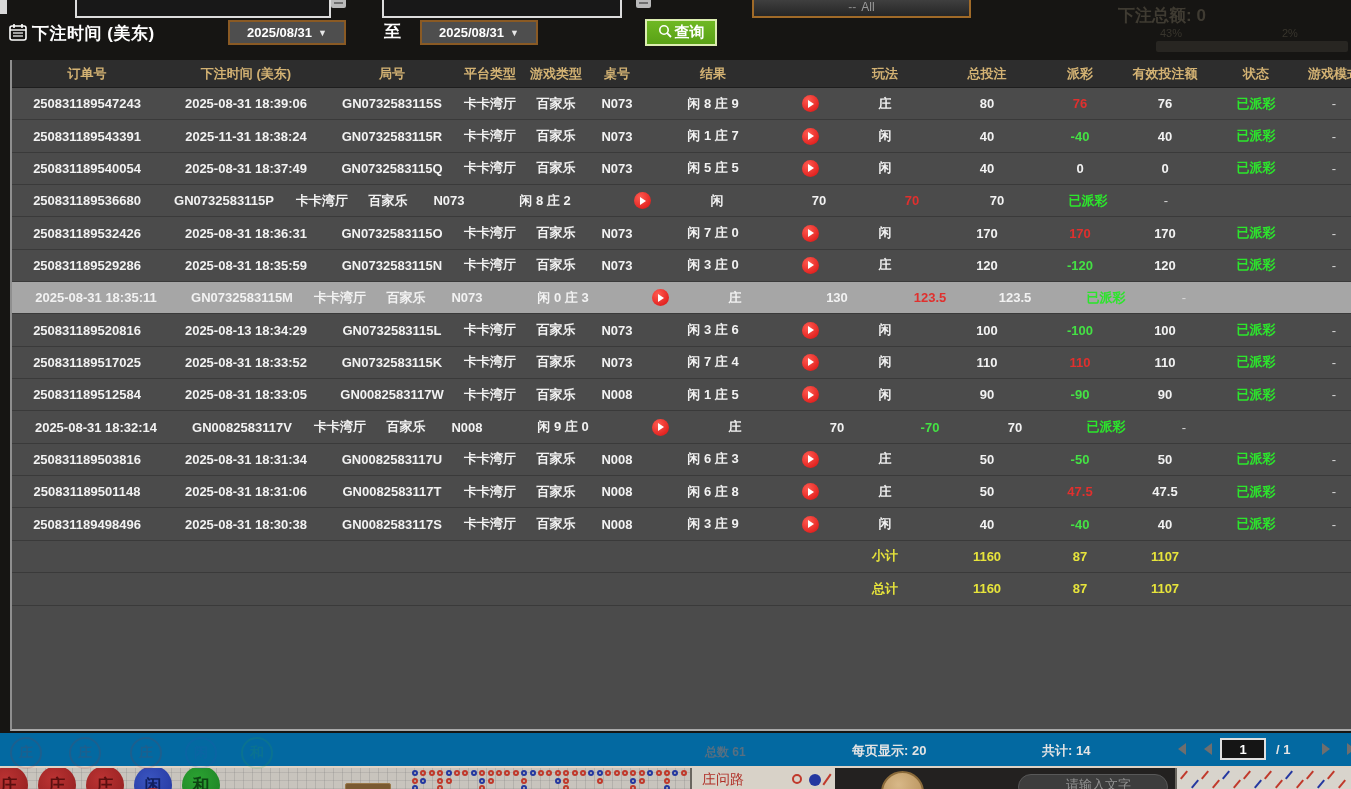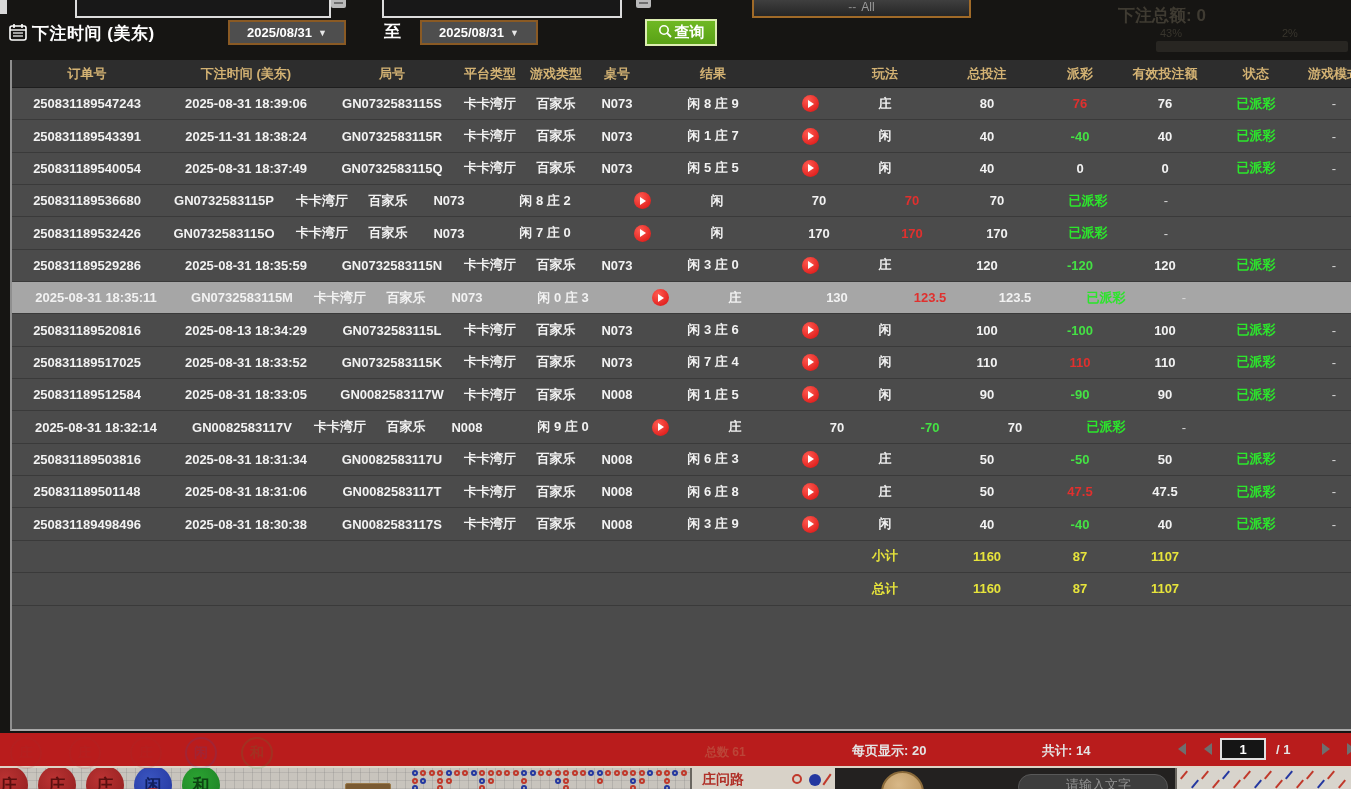--- a/index.html
+++ b/index.html
@@ -44,21 +44,21 @@
   .c-playtype{width:86px;} .c-bet{width:118px;} .c-payout{width:68px;} .c-valid{width:102px;}
   .c-status{width:80px;} .c-mode{width:76px;}
   .pay-win{color:#e0302e;} .pay-loss{color:#44e144;} .pay-zero{color:#f2f2f2;}
   .st-green{color:#2ce52c;}
   .mode-dim{color:#d8d8d8;font-weight:400;}
   .sum-row .cell{color:#e7e43b;font-weight:bold;}
   .play-btn{width:17px;height:17px;border-radius:50%;background:radial-gradient(circle at 35% 30%,#ff5a50,#d80f0f);display:flex;align-items:center;justify-content:center;cursor:pointer;}
   .play-btn i{display:block;width:0;height:0;border-left:6px solid #fff;border-top:4px solid transparent;border-bottom:4px solid transparent;margin-left:2px;}
 
   
-  .pagebar{position:absolute;left:0;top:733px;width:1351px;height:33px;background:#b91c1c;overflow:hidden;}
+  .pagebar{position:absolute;left:0;top:733px;width:1351px;height:33px;background:#0369a1;overflow:hidden;}
   .pg-text{position:absolute;top:9px;color:#e4e4e4;font-size:13px;font-weight:bold;}
   .pg-perpage{left:852px;} .pg-total{left:1042px;}
   .pg-arrow{position:absolute;top:10px;width:0;height:0;border-top:6px solid transparent;border-bottom:6px solid transparent;cursor:pointer;}
   .pg-left{border-right:8px solid #6e6e6e;}
   .pg-right{border-left:8px solid #6e6e6e;}
   .pa1{left:1178px;} .pa2{left:1204px;} .pa3{left:1322px;} .pa4{left:1347px;}
   .pg-input{position:absolute;left:1220px;top:5px;width:46px;height:22px;background:#151515;border:2px solid #e0e0e0;color:#fff;font-size:13px;font-weight:bold;text-align:center;display:flex;align-items:center;justify-content:center;cursor:text;}
   .pg-of{position:absolute;left:1276px;top:9px;color:#e4e4e4;font-size:13px;font-weight:bold;}
   .dim-circle{position:absolute;top:737px;width:32px;height:32px;border-radius:50%;opacity:0.16;display:flex;align-items:center;justify-content:center;font-size:14px;font-weight:bold;}
   .dim-note{position:absolute;left:705px;top:744px;color:rgba(190,120,90,0.45);font-size:12px;font-weight:bold;}
@@ -67,21 +67,21 @@
   .strip{position:absolute;left:0;top:766px;width:1351px;height:23px;background:#c8c4bd;border-top:2px solid #ded3c5;overflow:hidden;}
   .strip .grid{position:absolute;inset:0;background:repeating-linear-gradient(90deg,rgba(120,120,120,0.25) 0 1px,transparent 1px 9px),repeating-linear-gradient(0deg,rgba(120,120,120,0.2) 0 1px,transparent 1px 8px);}
   .bead{position:absolute;width:38px;height:38px;border-radius:50%;display:flex;align-items:center;justify-content:center;font-size:17px;font-weight:bold;}
   .bead.red{background:radial-gradient(circle at 40% 35%,#b33,#8e1d1d);color:#5a0f0f;}
   .bead.blue{background:radial-gradient(circle at 40% 35%,#3a55c0,#22349c);color:#101f5e;}
   .bead.green{background:radial-gradient(circle at 40% 35%,#2ba332,#1c7e24);color:#0d4413;}
   .brown-box{position:absolute;left:345px;top:15px;width:46px;height:10px;background:#7a5a32;border:1px solid #9a7a4a;border-radius:2px;}
   .dot{position:absolute;width:6px;height:6px;border-radius:50%;border:2px solid;}
   .dot.r{border-color:#c0392b;} .dot.b{border-color:#2438a0;}
   .zwl-panel{position:absolute;left:690px;top:0;width:145px;height:23px;background:#d8d2c8;border-left:2px solid #6a665f;}
-  .zwl-text{position:absolute;left:10px;top:3px;color:#b03028;font-size:14px;font-weight:bold;}
+  .zwl-text{position:absolute;left:10px;top:3px;color:#b03028;font-size:14px;font-weight:normal;}
   .lg-circle-o{position:absolute;left:100px;top:6px;width:10px;height:10px;border-radius:50%;border:2px solid #c0392b;}
   .lg-circle-f{position:absolute;left:117px;top:6px;width:12px;height:12px;border-radius:50%;background:#2438a0;}
   .lg-slash{position:absolute;left:134px;top:5px;width:2px;height:13px;background:#c0392b;transform:rotate(35deg);}
   .chat-area{position:absolute;left:835px;top:0;width:340px;height:23px;background:#232120;}
   .avatar{position:absolute;left:881px;top:3px;width:43px;height:43px;border-radius:50%;background:radial-gradient(circle at 40% 30%,#d8b888,#b08850);border:2px solid #8a6a3a;}
   .chat-input{position:absolute;left:1018px;top:6px;width:150px;height:26px;background:#3d3d3d;border:1px solid #585858;border-radius:13px;cursor:text;}
   .chat-ph{position:absolute;left:1066px;top:8px;color:#929292;font-size:13px;}
   .croach-panel{position:absolute;left:1175px;top:0;width:176px;height:23px;background:#d8d4cc;border-left:2px solid #6a665f;}
   .slash{position:absolute;width:2px;height:10px;transform:rotate(40deg);}
   .slash.r{background:#c0392b;} .slash.b{background:#2438a0;}
@@ -232,20 +232,21 @@
           </div>
           <div class="cell c-playtype">闲</div>
           <div class="cell c-bet">70</div>
           <div class="cell c-payout pay-win">70</div>
           <div class="cell c-valid">70</div>
           <div class="cell c-status st-green">已派彩</div>
           <div class="cell c-mode mode-dim">-</div>
         </div>
         <div class="t-row">
           <div class="cell c-order">250831189532426</div>
+          <div class="cell c-time">2025-08-31 18:36:31</div>
           <div class="cell c-round">GN0732583115O</div>
           <div class="cell c-platform">卡卡湾厅</div>
           <div class="cell c-game">百家乐</div>
           <div class="cell c-tableNo">N073</div>
           <div class="cell c-result">闲 7 庄 0</div>
           <div class="cell c-play">
             <span class="play-btn">
               <i></i>
             </span>
           </div>

